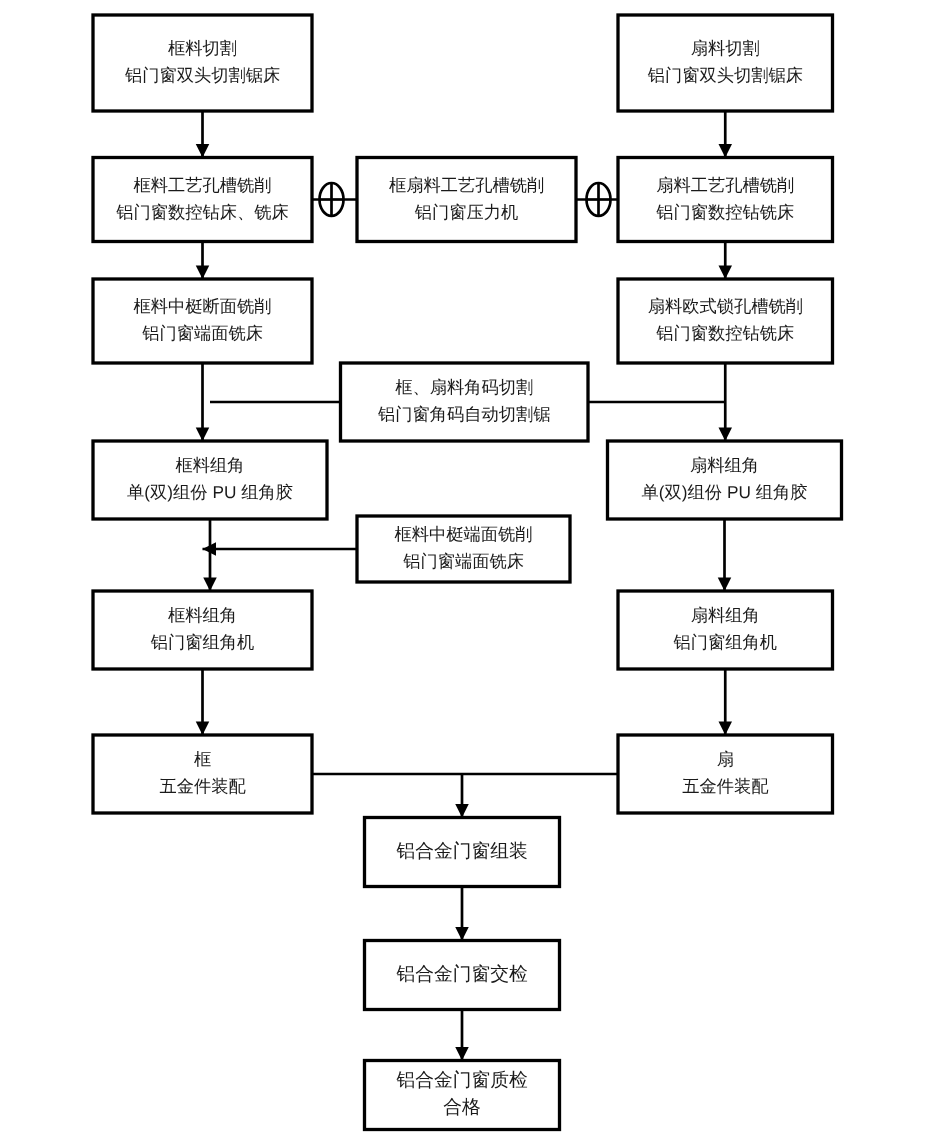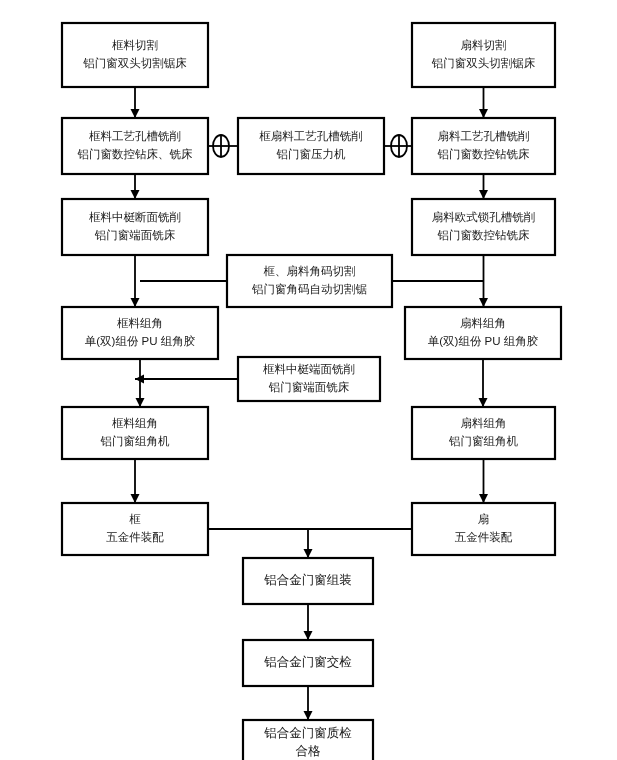--- a/index.html
+++ b/index.html
@@ -11,21 +11,20 @@
     width: 617px;
     height: 760px;
     font-family: "Liberation Sans", "DejaVu Sans", sans-serif;
     overflow: hidden;
   }
   #flowchart-root {
     position: relative;
     width: 617px;
     height: 612px;
     background: #ffffff;
-    margin-top: 13px;
   }
   svg.chart-svg {
     position: absolute;
     top: 0;
     left: 0;
     width: 617px;
     height: 760px;
     display: block;
   }
   .node-rect {

